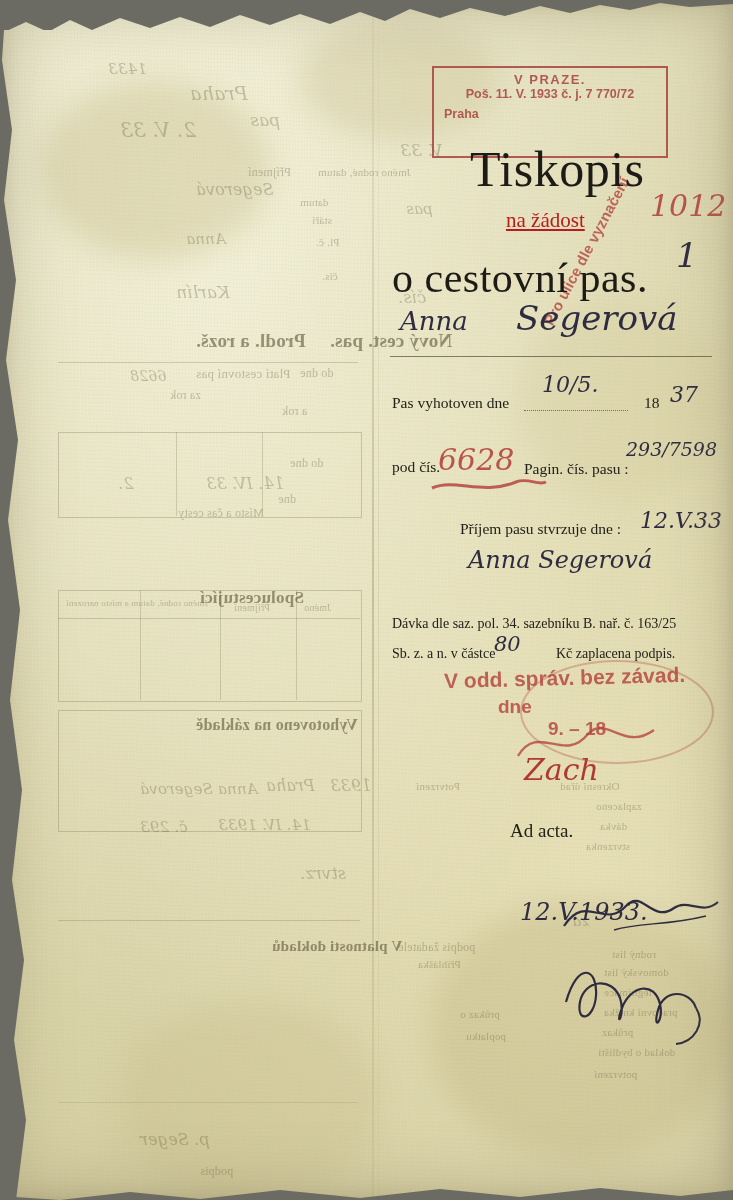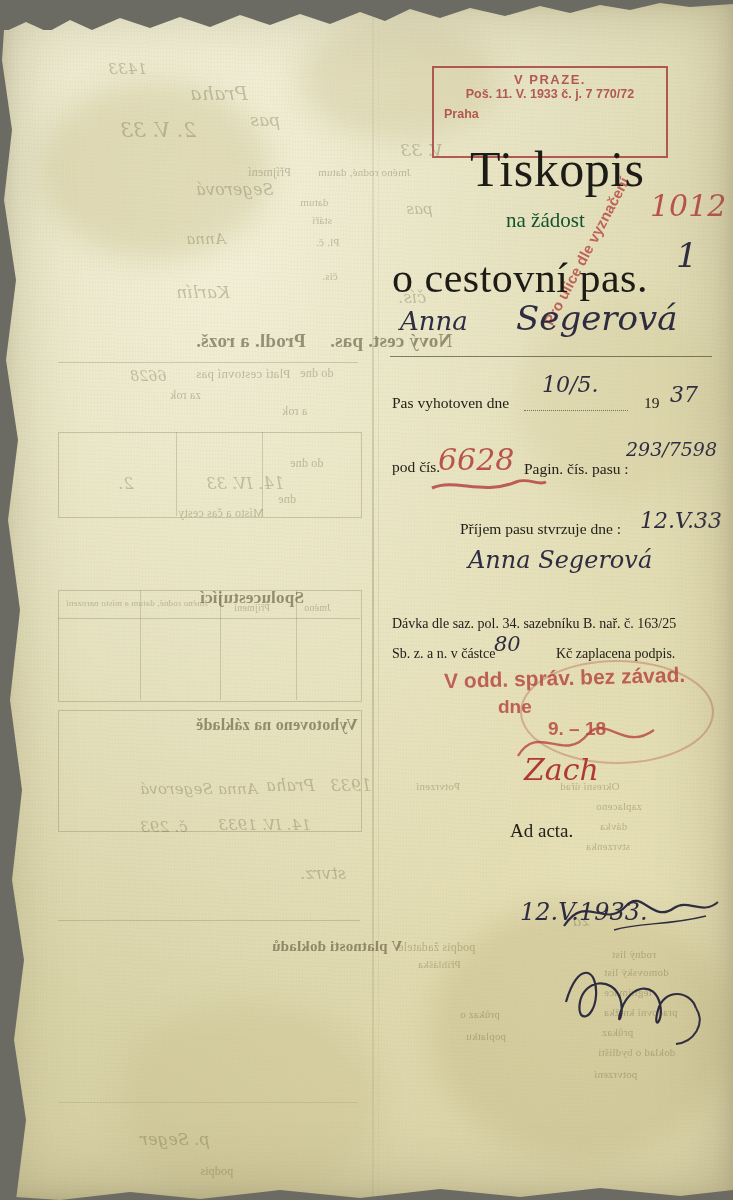--- a/index.html
+++ b/index.html
@@ -139,21 +139,22 @@
     left: 470px; top: 140px;
     font-size: 50px;
     color: #1d1b16;
     font-family: "Liberation Serif", serif;
     letter-spacing: .5px;
   }
   .subtitle {
     position: absolute;
     left: 506px; top: 208px;
     font-size: 21px;
-    color: #14532d;
+    color: #b91c1c;
+    text-decoration: underline;
   }
   .title-second {
     position: absolute;
     left: 392px; top: 254px;
     font-size: 42px;
     color: #1d1b16;
     letter-spacing: .5px;
   }
 
   .rule {
@@ -352,21 +353,21 @@
     <div class="big-red-num" style="left:650px;top:188px;font-size:30px;">1012</div>
     <div class="hand ink" style="left:676px;top:235px;font-size:34px;">1</div>
 
     <div class="hand ink" style="left:400px;top:306px;font-size:26px;">Anna</div>
     <div class="hand ink" style="left:516px;top:298px;font-size:34px;">Segerová</div>
     <div class="rule" style="left:390px;top:356px;width:322px;"></div>
 
     <div class="ptext" style="left:392px;top:394px;">Pas vyhotoven dne</div>
     <div class="dotline" style="left:524px;top:410px;width:104px;"></div>
     <div class="hand ink" style="left:542px;top:372px;font-size:22px;">10/5.</div>
-    <div class="ptext" style="left:644px;top:394px;">19</div>
+    <div class="ptext" style="left:644px;top:394px;">18</div>
     <div class="hand ink" style="left:670px;top:382px;font-size:22px;">37</div>
 
 
     <div class="ptext" style="left:392px;top:458px;">pod čís.</div>
     <div class="big-red-num" style="left:438px;top:442px;font-size:30px;">6628</div>
     <div class="ptext" style="left:524px;top:460px;">Pagin. čís. pasu :</div>
     <div class="hand ink" style="left:626px;top:438px;font-size:19px;">293/7598</div>
     <div class="swash" style="left:430px;top:474px;">
       <svg width="120" height="26" viewBox="0 0 120 26">
         <path d="M2 14 C 26 4, 52 22, 86 8 C 98 3, 108 12, 116 8" stroke="#b5453f" stroke-width="3" fill="none" opacity="0.85"></path>

